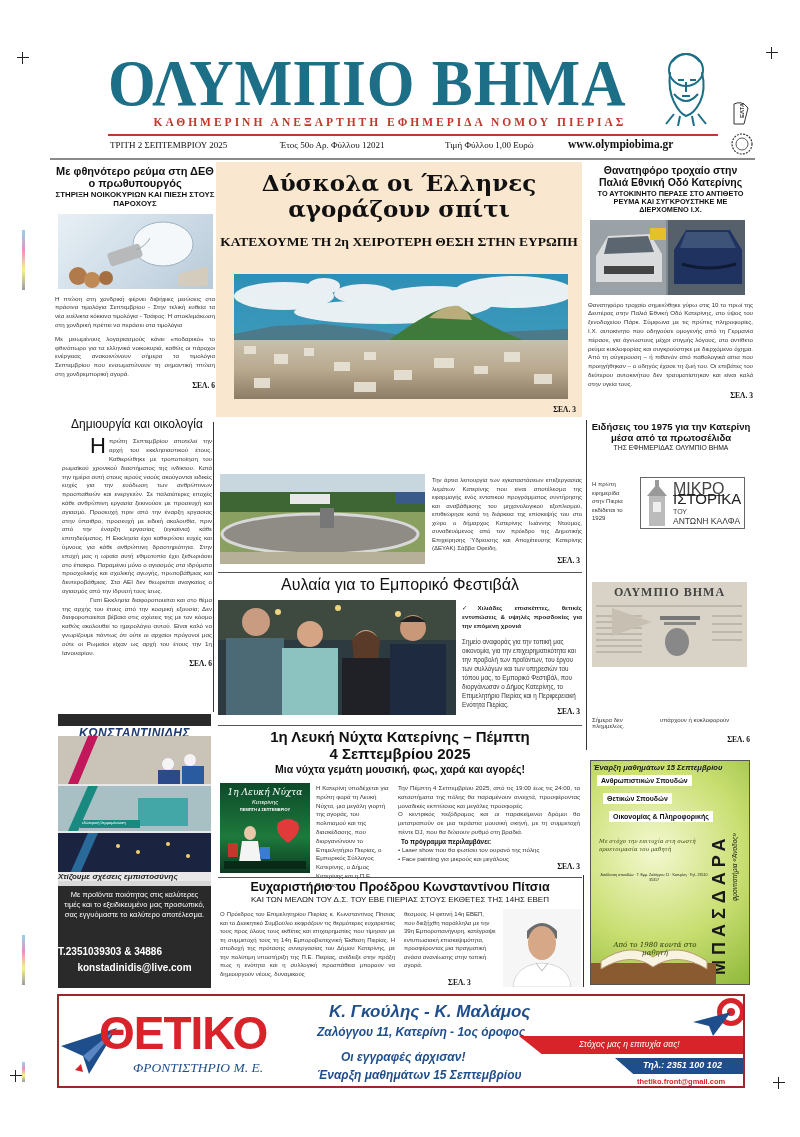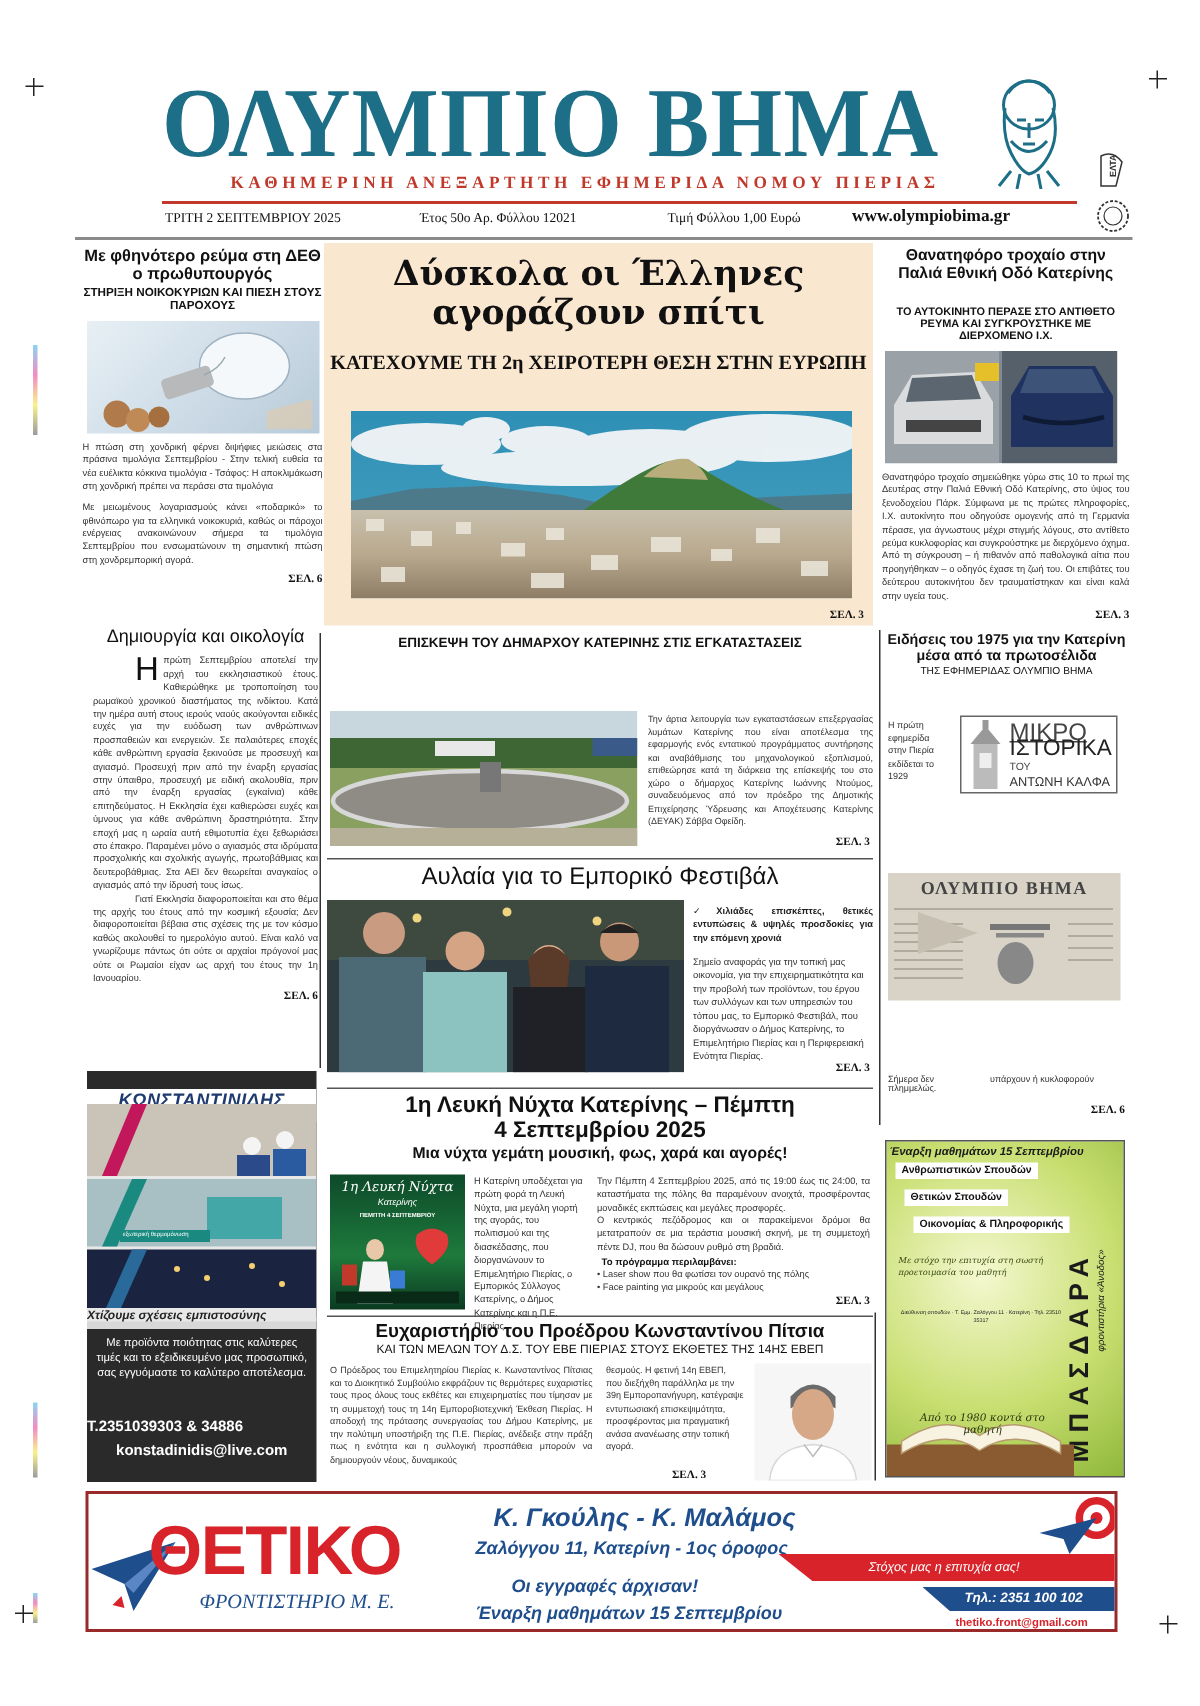--- a/index.html
+++ b/index.html
@@ -147,21 +147,21 @@
           <rect x="20" y="104" width="16" height="10"></rect>
           <rect x="120" y="108" width="22" height="10"></rect>
       </g>
     </svg>
   </div>
   <div class="sel" style="position:absolute;right:6px;bottom:3px;">ΣΕΛ. 3</div>
 </article>
 
 <article class="col" style="left:588px;top:165px;width:165px;height:240px;">
   <h2 class="h-sans" style="font-size:10.5px;">Θανατηφόρο τροχαίο στην Παλιά Εθνική Οδό Κατερίνης</h2>
-  <div class="sub-caps" style="font-size:7.3px;margin-top:15px;">ΤΟ ΑΥΤΟΚΙΝΗΤΟ ΠΕΡΑΣΕ ΣΤΟ ΑΝΤΙΘΕΤΟ ΡΕΥΜΑ ΚΑΙ ΣΥΓΚΡΟΥΣΤΗΚΕ ΜΕ ΔΙΕΡΧΟΜΕΝΟ Ι.Χ.</div>
+  <div class="sub-caps" style="font-size:7.3px;margin-top:1px;">ΤΟ ΑΥΤΟΚΙΝΗΤΟ ΠΕΡΑΣΕ ΣΤΟ ΑΝΤΙΘΕΤΟ ΡΕΥΜΑ ΚΑΙ ΣΥΓΚΡΟΥΣΤΗΚΕ ΜΕ ΔΙΕΡΧΟΜΕΝΟ Ι.Χ.</div>
   <div class="photo" style="width:155px;height:75px;margin:5px 0 0 2px;">
     <svg width="155" height="75" viewBox="0 0 155 75">
       <rect width="155" height="75" fill="#7f8a94"></rect>
       <rect x="0" y="0" width="76" height="75" fill="#9aa2a8"></rect>
       <path d="M6 36 L18 16 L60 14 L72 34 L72 62 L6 62z" fill="#d9dbdc"></path>
       <path d="M18 18 L58 16 L64 32 L14 34z" fill="#5b6670"></path>
       <rect x="14" y="46" width="50" height="8" fill="#444"></rect>
       <rect x="60" y="8" width="16" height="12" fill="#e5c02a"></rect>
       <rect x="78" y="0" width="77" height="75" fill="#55606a"></rect>
       <path d="M84 30 L96 10 L140 10 L152 30 L152 64 L84 64z" fill="#1f3260"></path>
@@ -178,21 +178,20 @@
   <h2 class="h-sans" style="font-size:12px;font-weight:normal;">Δημιουργία και οικολογία</h2>
   <p class="body-text" style="margin-top:6px;">
     <span style="float:left;font-size:22px;line-height:18px;margin:0 3px 0 28px;color:#111;">Η</span>
     <span>πρώτη Σεπτεμβρίου αποτελεί την αρχή του εκκλησιαστικού έτους. Καθιερώθηκε με τροποποίηση του ρωμαϊκού χρονικού διαστήματος της ινδίκτου. Κατά την ημέρα αυτή στους ιερούς ναούς ακούγονται ειδικές ευχές για την ευόδωση των ανθρώπινων προσπαθειών και ενεργειών. Σε παλαιότερες εποχές κάθε ανθρώπινη εργασία ξεκινούσε με προσευχή και αγιασμό. Προσευχή πριν από την έναρξη εργασίας στην ύπαιθρο, προσευχή με ειδική ακολουθία, πριν από την έναρξη εργασίας (εγκαίνια) κάθε επιτηδεύματος. Η Εκκλησία έχει καθιερώσει ευχές και ύμνους για κάθε ανθρώπινη δραστηριότητα. Στην εποχή μας η ωραία αυτή εθιμοτυπία έχει ξεθωριάσει στο έπακρο. Παραμένει μόνο ο αγιασμός στα ιδρύματα προσχολικής και σχολικής αγωγής, πρωτοβάθμιας και δευτεροβάθμιας. Στα ΑΕΙ δεν θεωρείται αναγκαίος ο αγιασμός από την ίδρυσή τους ίσως.</span>
   </p>
   <p class="body-text" style="text-indent:28px;">Γιατί Εκκλησία διαφοροποιείται και στο θέμα της αρχής του έτους από την κοσμική εξουσία; Δεν διαφοροποιείται βέβαια στις σχέσεις της με τον κόσμο καθώς ακολουθεί το ημερολόγιο αυτού. Είναι καλό να γνωρίζουμε πάντως ότι ούτε οι αρχαίοι πρόγονοί μας ούτε οι Ρωμαίοι είχαν ως αρχή του έτους την 1η Ιανουαρίου.</p>
   <div class="sel" style="margin-top:2px;">ΣΕΛ. 6</div>
 </article>
 
 <article class="col" style="left:218px;top:422px;width:364px;height:145px;">
-  <div class="sub-caps" style="font-size:9px;margin-top:1px;">ΕΠΙΣΚΕΨΗ ΤΟΥ ΔΗΜΑΡΧΟΥ ΚΑΤΕΡΙΝΗΣ ΣΤΙΣ ΕΓΚΑΤΑΣΤΑΣΕΙΣ</div>
   <div class="photo" style="position:absolute;left:2px;top:52px;width:205px;height:90px;">
     <svg width="205" height="90" viewBox="0 0 205 90">
       <rect width="205" height="90" fill="#c8d6de"></rect>
       <rect x="0" y="18" width="205" height="20" fill="#3d6634"></rect>
       <rect x="70" y="20" width="40" height="10" fill="#e8e8e8"></rect>
       <rect x="175" y="18" width="30" height="12" fill="#3a5a8a"></rect>
       <rect x="0" y="38" width="205" height="52" fill="#8aa060"></rect>
       <ellipse cx="100" cy="60" rx="98" ry="20" fill="#8f8c86" stroke="#d8d8d8" stroke-width="3"></ellipse>
       <rect x="100" y="34" width="14" height="20" fill="#777"></rect>
       <rect x="0" y="78" width="205" height="12" fill="#b7b099"></rect>

